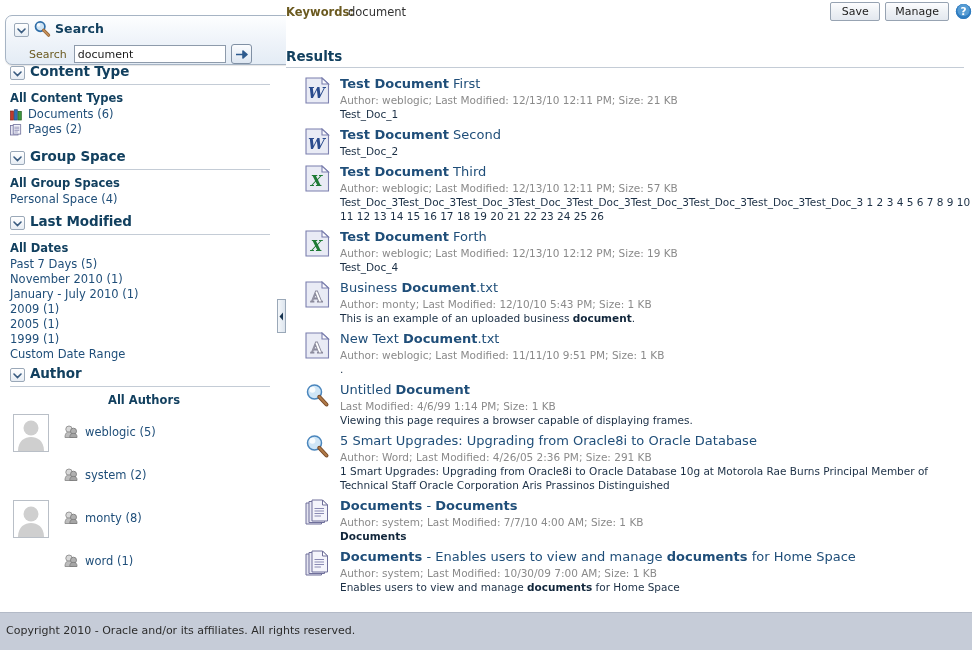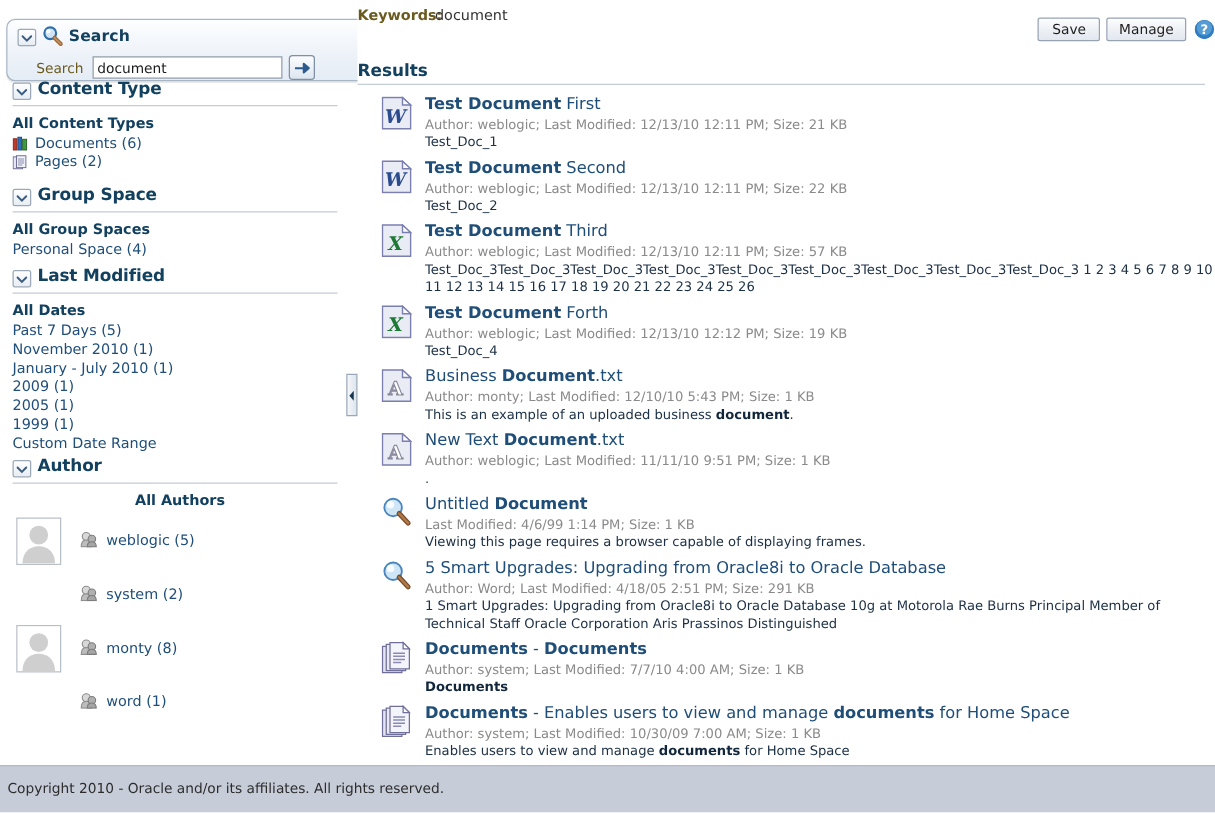--- a/index.html
+++ b/index.html
@@ -130,21 +130,21 @@
   }
   .kw-bar { position: relative; height: 25px; }
   .kw-label {
     position: absolute; left: 0; top: 5px;
     font-size: 11.5px; font-weight: bold; color: #6b5a20;
   }
   .kw-value {
     position: absolute; left: 62px; top: 5px;
     font-size: 11.5px; color: #333333;
   }
-  .btn-group { position: absolute; right: 0; top: 14px; display: flex; align-items: center; }
+  .btn-group { position: absolute; right: 0; top: 2px; display: flex; align-items: center; }
   .btn {
     height: 19px; min-width: 50px;
     margin-left: 5px; padding: 0 9px;
     border: 1px solid #97a3b2; border-radius: 2px;
     background: linear-gradient(to bottom, #fdfdfe 0%, #eef1f5 50%, #e3e8ef 100%);
     font-family: "DejaVu Sans", "Liberation Sans", sans-serif;
     font-size: 11px; color: #1d1d1d;
     display: flex; align-items: center; justify-content: center;
     cursor: pointer;
   }
@@ -430,21 +430,20 @@
 
     <div class="result">
       <span class="result-icon">
         <svg width="25" height="27" viewBox="0 0 25 27">
           <path d="M1 1 H17 L23.5 7 V26 H1 Z" fill="#e9ebf5" stroke="#7b7fae" stroke-width="1.1"></path>
           <path d="M17 1 V7 H23.5 Z" fill="#fbfbfe" stroke="#7b7fae" stroke-width="1.1"></path>
           <text x="11.5" y="21" font-family="DejaVu Serif, serif" font-size="15" font-weight="bold" font-style="italic" fill="#2a4b8d" text-anchor="middle">W</text>
         </svg>
       </span>
       <div class="result-title"><b>Test Document</b> Second</div>
-      <div class="result-meta">Author:  weblogic;  Last Modified:  12/13/10 12:11 PM;  Size:  22 KB</div>
       <div class="result-snippet">Test_Doc_2</div>
     </div>
 
     <div class="result">
       <span class="result-icon">
         <svg width="25" height="27" viewBox="0 0 25 27">
           <path d="M1 1 H17 L23.5 7 V26 H1 Z" fill="#e9ebf5" stroke="#7b7fae" stroke-width="1.1"></path>
           <path d="M17 1 V7 H23.5 Z" fill="#fbfbfe" stroke="#7b7fae" stroke-width="1.1"></path>
           <text x="11.5" y="21" font-family="DejaVu Serif, serif" font-size="15" font-weight="bold" font-style="italic" fill="#1d7a34" text-anchor="middle">X</text>
         </svg>
@@ -510,21 +509,21 @@
     <div class="result">
       <span class="result-icon">
         <svg width="25" height="27" viewBox="0 0 25 27">
           <circle cx="9.5" cy="9" r="7" fill="#cfe6f7" stroke="#4a86bd" stroke-width="1.5"></circle>
           <circle cx="7.4" cy="6.8" r="3" fill="#ffffff" opacity="0.85"></circle>
           <path d="M14.3 13.8 L21.5 21.5" stroke="#7a4b28" stroke-width="4" stroke-linecap="round"></path>
           <path d="M14.3 13.8 L21.5 21.5" stroke="#b07a48" stroke-width="2" stroke-linecap="round"></path>
         </svg>
       </span>
       <div class="result-title">5 Smart Upgrades: Upgrading from Oracle8i to Oracle Database</div>
-      <div class="result-meta">Author:  Word;  Last Modified:  4/18/05 2:51 PM;  Size:  291 KB</div>
+      <div class="result-meta">Author:  Word;  Last Modified:  4/26/05 2:36 PM;  Size:  291 KB</div>
       <div class="result-snippet">1 Smart Upgrades: Upgrading from Oracle8i to Oracle Database 10g at Motorola Rae Burns Principal Member of Technical Staff Oracle Corporation Aris Prassinos Distinguished</div>
     </div>
 
     <div class="result">
       <span class="result-icon">
         <svg width="25" height="27" viewBox="0 0 25 27">
           <path d="M1 4 H12 L16.5 8.5 V25 H1 Z" fill="#e4e4f0" stroke="#6f6f9a" stroke-width="1"></path>
           <path d="M4 2.5 H15 L19.5 7 V23.5 H4 Z" fill="#eaeaf5" stroke="#6f6f9a" stroke-width="1"></path>
           <path d="M7 1 H17.5 L22.5 6 V22 H7 Z" fill="#f4f4fb" stroke="#6f6f9a" stroke-width="1"></path>
           <path d="M17.5 1 V6 H22.5 Z" fill="#ffffff" stroke="#6f6f9a" stroke-width="1"></path>

